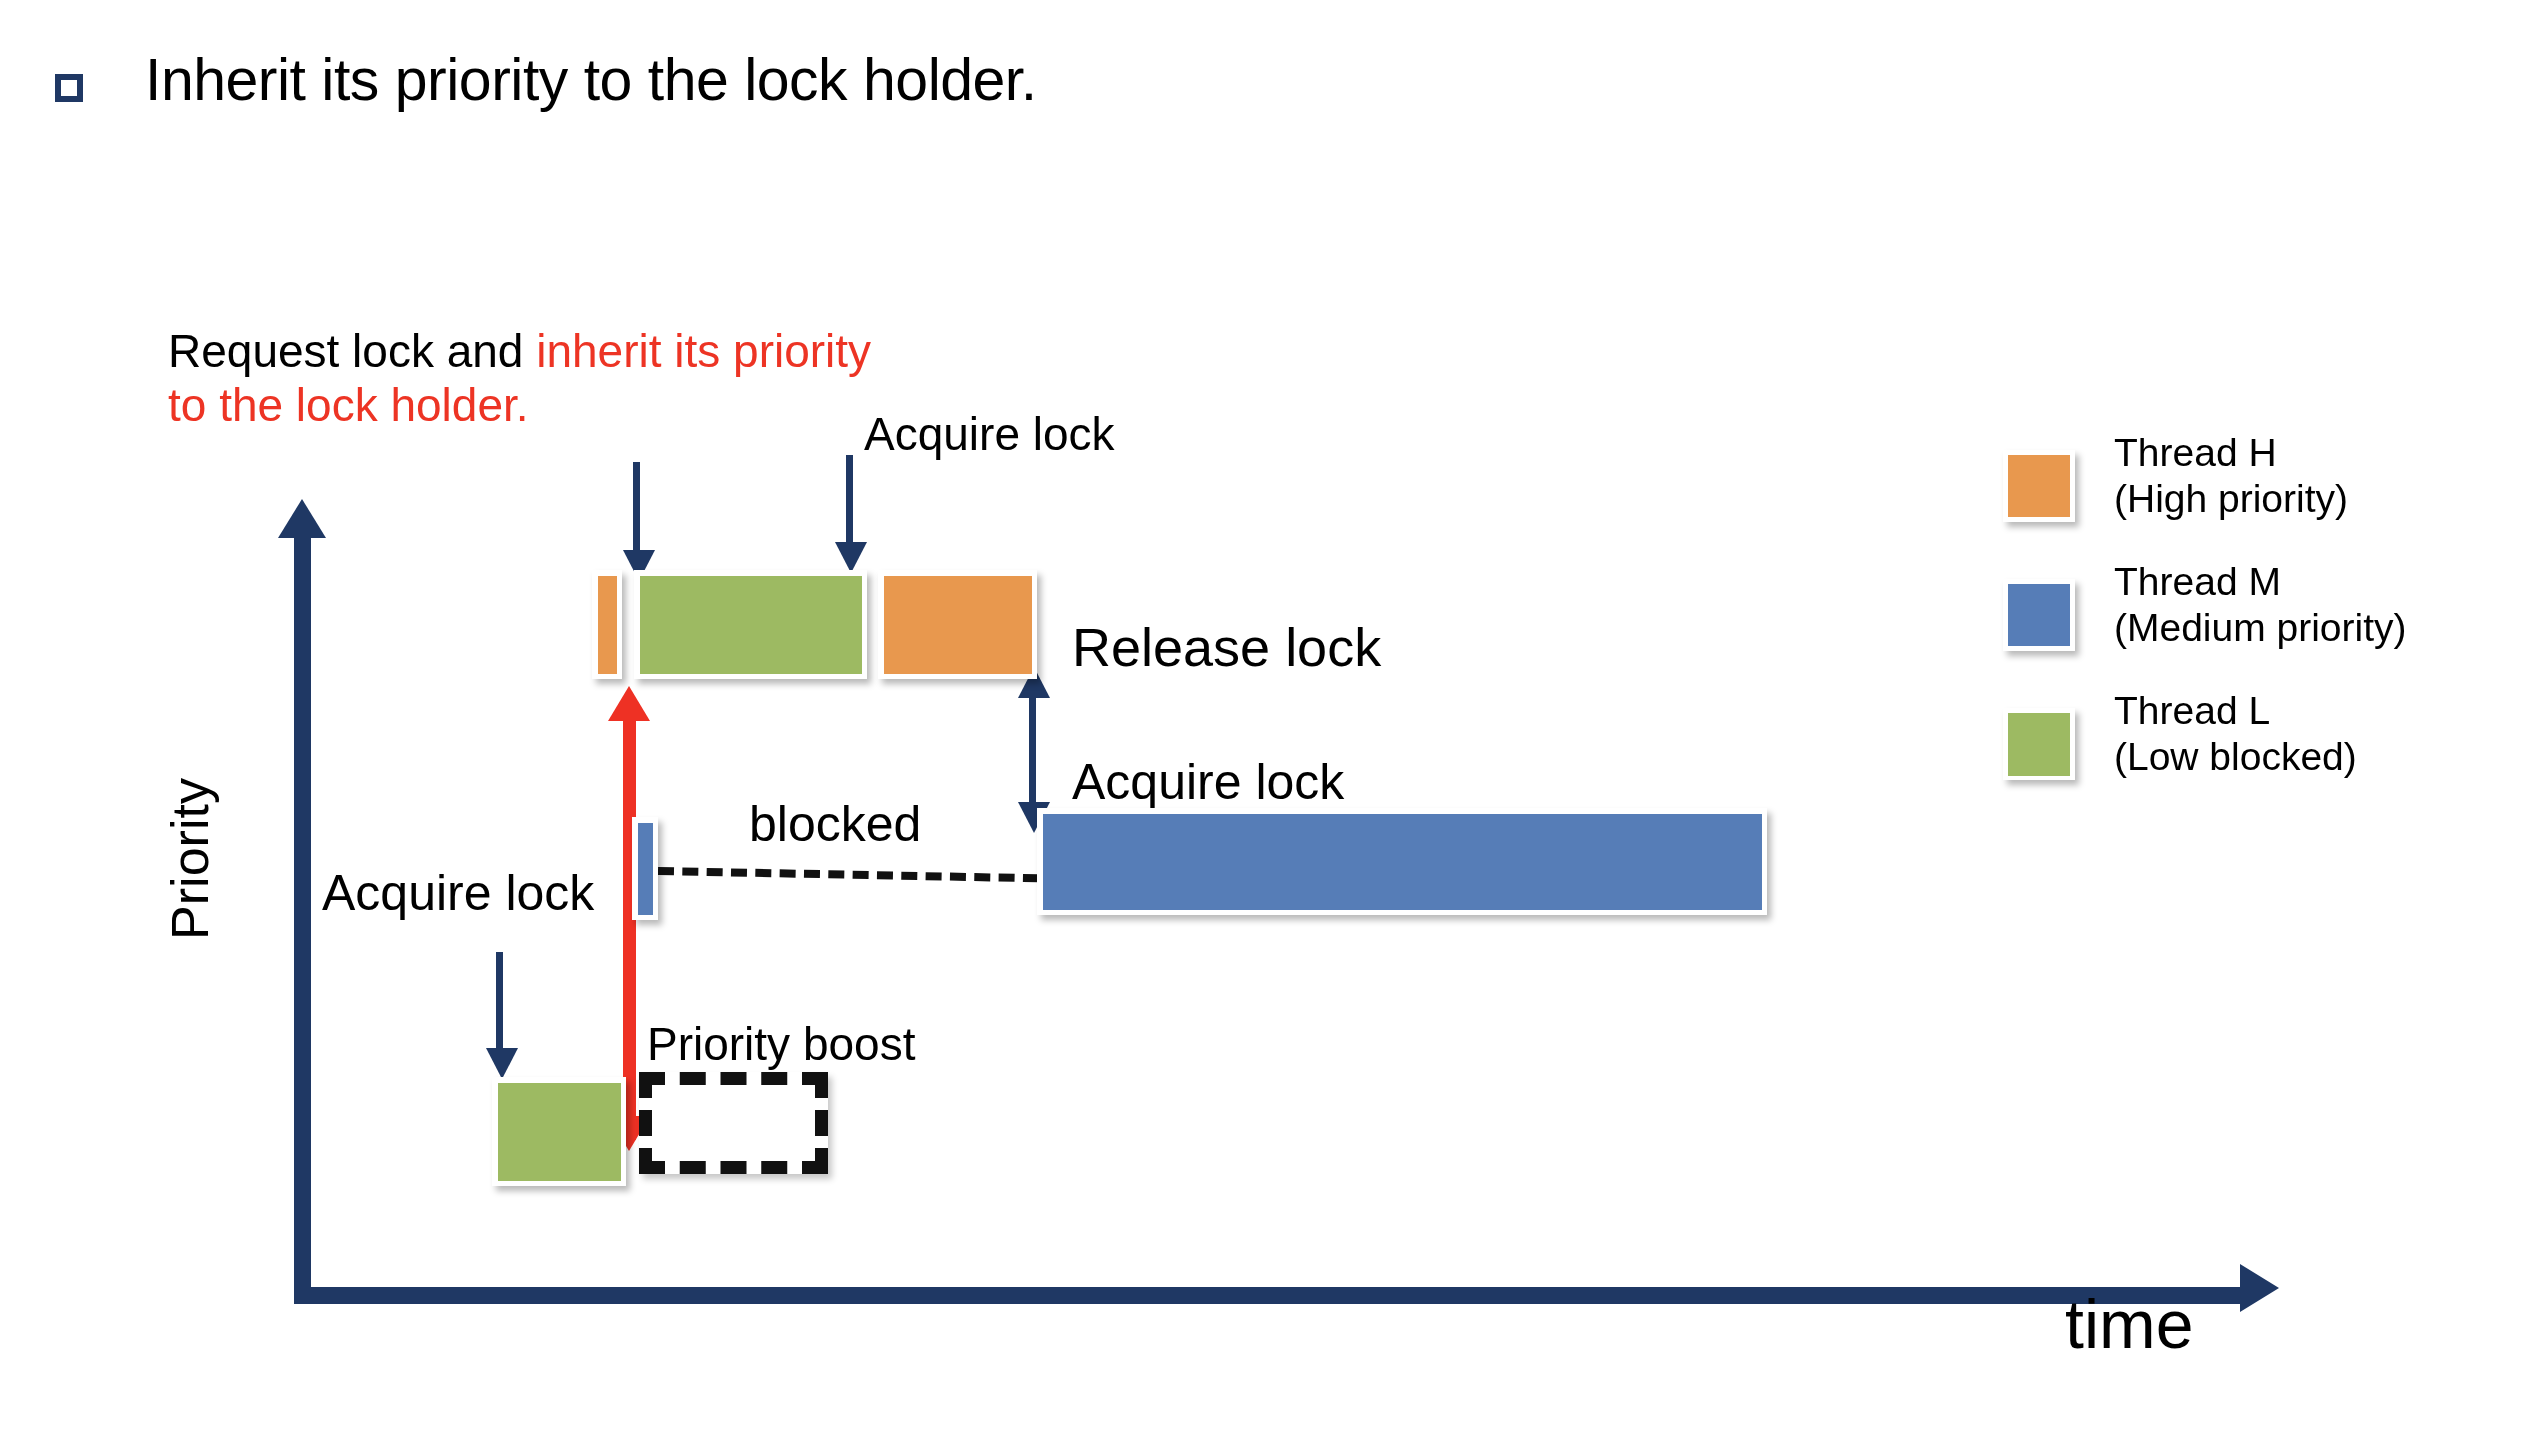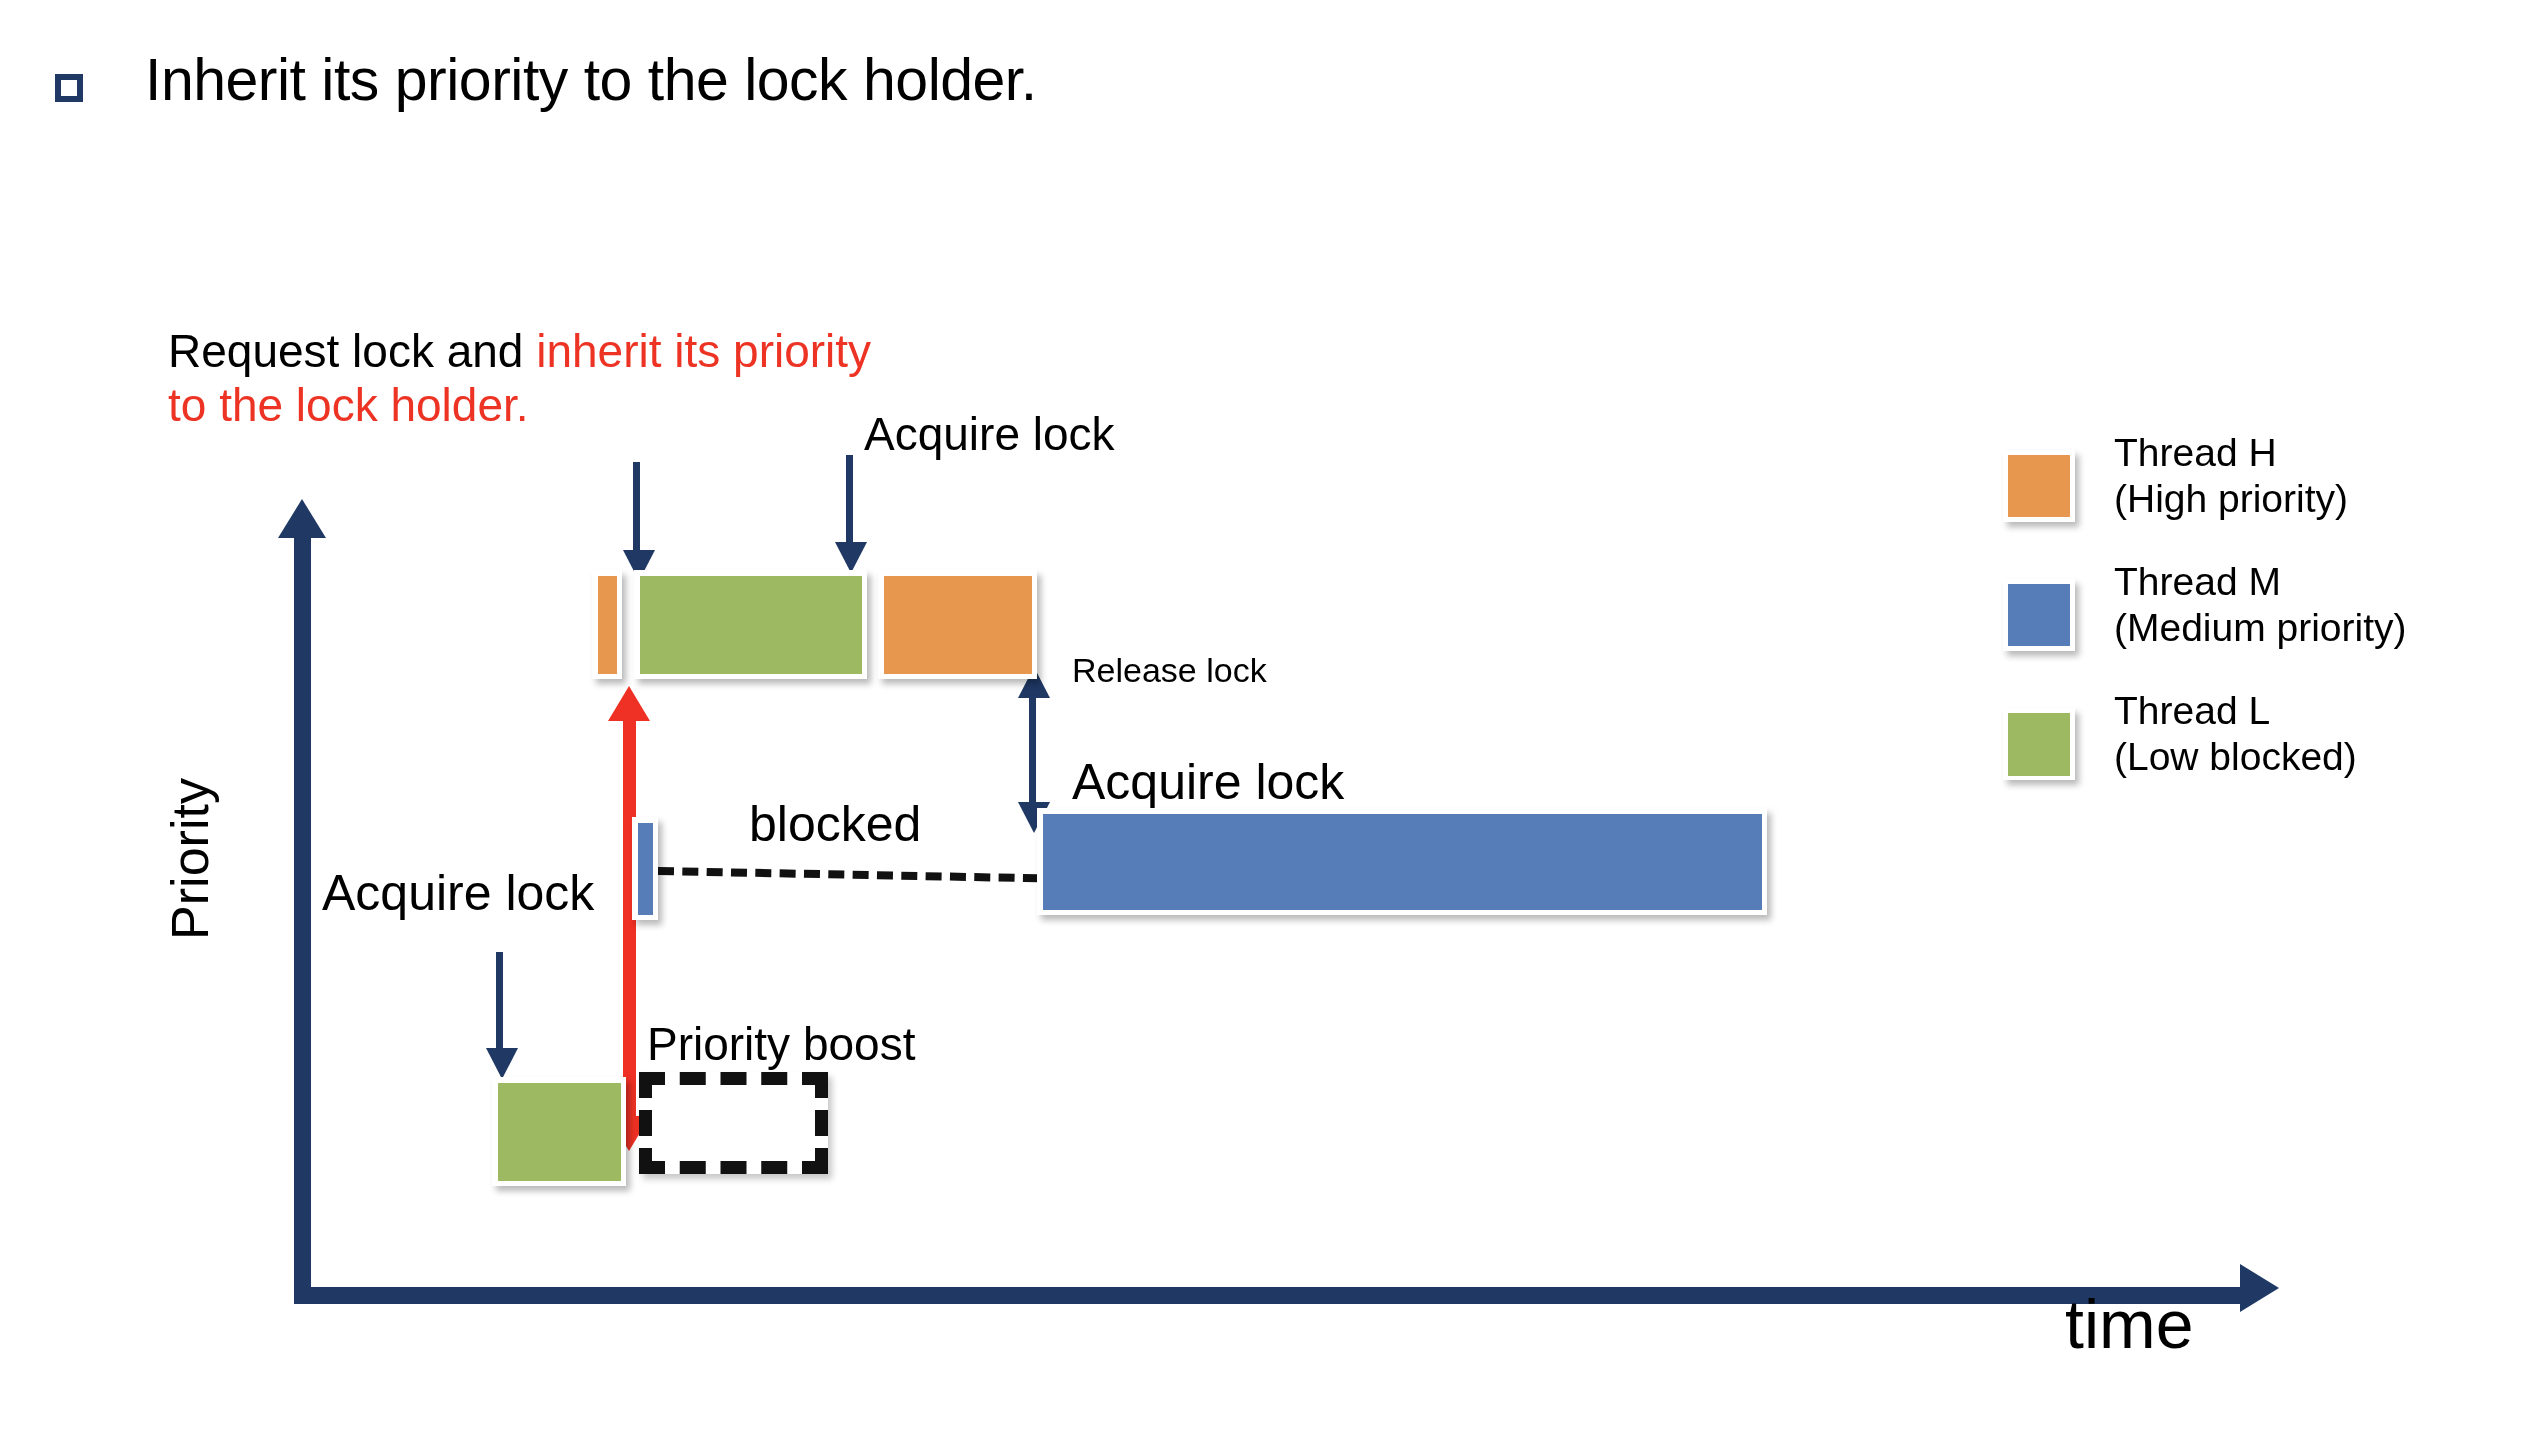--- a/index.html
+++ b/index.html
@@ -18,21 +18,21 @@
   #bullet-text{
     left:129px;top:20.3px;font-size:59px;color:#000000;white-space:nowrap;
     letter-spacing:-0.5px;
   }
 
   
   .annot{font-size:46px;color:#000000;white-space:nowrap;line-height:1.18;}
   #request-lock-note{left:168px;top:300px;width:1016px;margin-top:24px;}
   #request-lock-note .red{color:#ED3424;}
   #acquire-lock-top-label{left:864px;top:407px;}
-  #release-lock-label{left:1072px;top:650px;font-size:34px;}
+  #release-lock-label{left:1072px;top:616px;font-size:54px;}
   #acquire-lock-mid-label{left:1072px;top:753px;font-size:50px;}
   #blocked-label{left:749px;top:795px;font-size:50px;}
   #acquire-lock-low-label{left:322px;top:864px;font-size:50px;}
   #priority-boost-label{left:647px;top:1017px;font-size:46px;}
   #time-label{left:2065px;top:1284px;font-size:68px;}
   #priority-label{
     left:190px;top:859px;font-size:52px;color:#000000;
     transform:translate(-50%,-50%) rotate(-90deg);transform-origin:center center;
     white-space:nowrap;
   }

